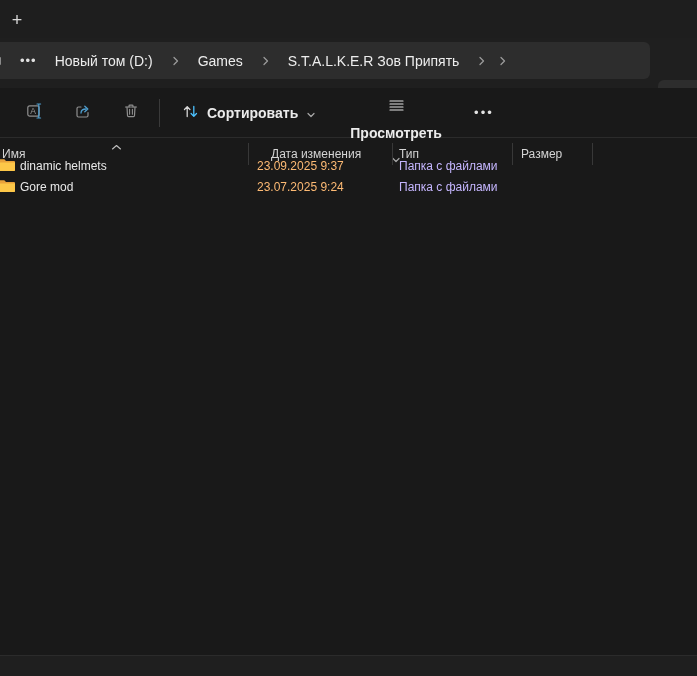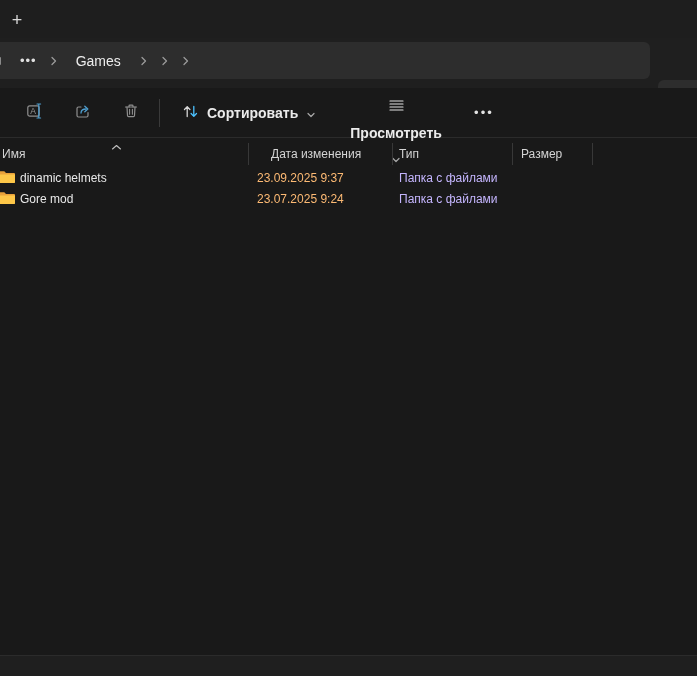--- a/index.html
+++ b/index.html
@@ -74,21 +74,21 @@
   .header-row { position:absolute; left:0; top:140px; width:678px; height:27px; font-size:12px; color:#d4d4d4; }
   .hdr { position:absolute; top:7px; white-space:nowrap; cursor:pointer; }
   .hdr-name { left:2px; }
   .hdr-date { left:271px; }
   .hdr-type { left:399px; }
   .hdr-size { left:521px; }
   .sort-caret { position:absolute; left:111px; top:0px; }
   .col-sep { position:absolute; top:3px; width:1px; height:22px; background:#383838; }
 
   
-  .file-list { position:absolute; left:0; top:164px; width:588px; }
+  .file-list { position:absolute; left:0; top:152px; width:588px; }
   .file-row { position:relative; height:21px; cursor:default; }
   .file-name { position:absolute; left:20px; top:4px; font-size:12px; color:#e8e8e8; white-space:nowrap; }
   .file-date { position:absolute; left:257px; top:4px; font-size:12px; color:#fdba74; white-space:nowrap; }
   .file-type { position:absolute; left:399px; top:4px; font-size:12px; color:#c4b5fd; white-space:nowrap; }
   .file-size { position:absolute; left:521px; top:4px; font-size:12px; color:#dcdcdc; }
   .folder-icon { position:absolute; left:-1px; top:3px; }
 
   
   .bottom-bar {
     position:absolute; left:0; top:655px; width:697px; height:21px;
@@ -101,31 +101,33 @@
 <div class="tab-bar">
   <button class="new-tab-btn">
     <span>+</span>
   </button>
 </div>
 
 <div class="address-row">
   <div class="address-pill">
     <span class="clipped-icon"></span>
     <span class="crumb-overflow">•••</span>
+    <span class="crumb">Новый том (D:)</span>
     <span class="crumb-chevron">
       <svg width="9" height="10" viewBox="0 0 9 10">
           <path d="M3 1.5 L6.5 5 L3 8.5" fill="none" stroke="#9a9a9a" stroke-width="1.3" stroke-linecap="round" stroke-linejoin="round"></path>
         </svg>
     </span>
     <span class="crumb">Games</span>
     <span class="crumb-chevron">
       <svg width="9" height="10" viewBox="0 0 9 10">
           <path d="M3 1.5 L6.5 5 L3 8.5" fill="none" stroke="#9a9a9a" stroke-width="1.3" stroke-linecap="round" stroke-linejoin="round"></path>
         </svg>
     </span>
+    <span class="crumb">S.T.A.L.K.E.R Зов Припять</span>
     <span class="crumb-chevron">
       <svg width="9" height="10" viewBox="0 0 9 10">
           <path d="M3 1.5 L6.5 5 L3 8.5" fill="none" stroke="#9a9a9a" stroke-width="1.3" stroke-linecap="round" stroke-linejoin="round"></path>
         </svg>
     </span>
     <span class="crumb-chevron">
       <svg width="9" height="10" viewBox="0 0 9 10">
           <path d="M3 1.5 L6.5 5 L3 8.5" fill="none" stroke="#9a9a9a" stroke-width="1.3" stroke-linecap="round" stroke-linejoin="round"></path>
         </svg>
     </span>

